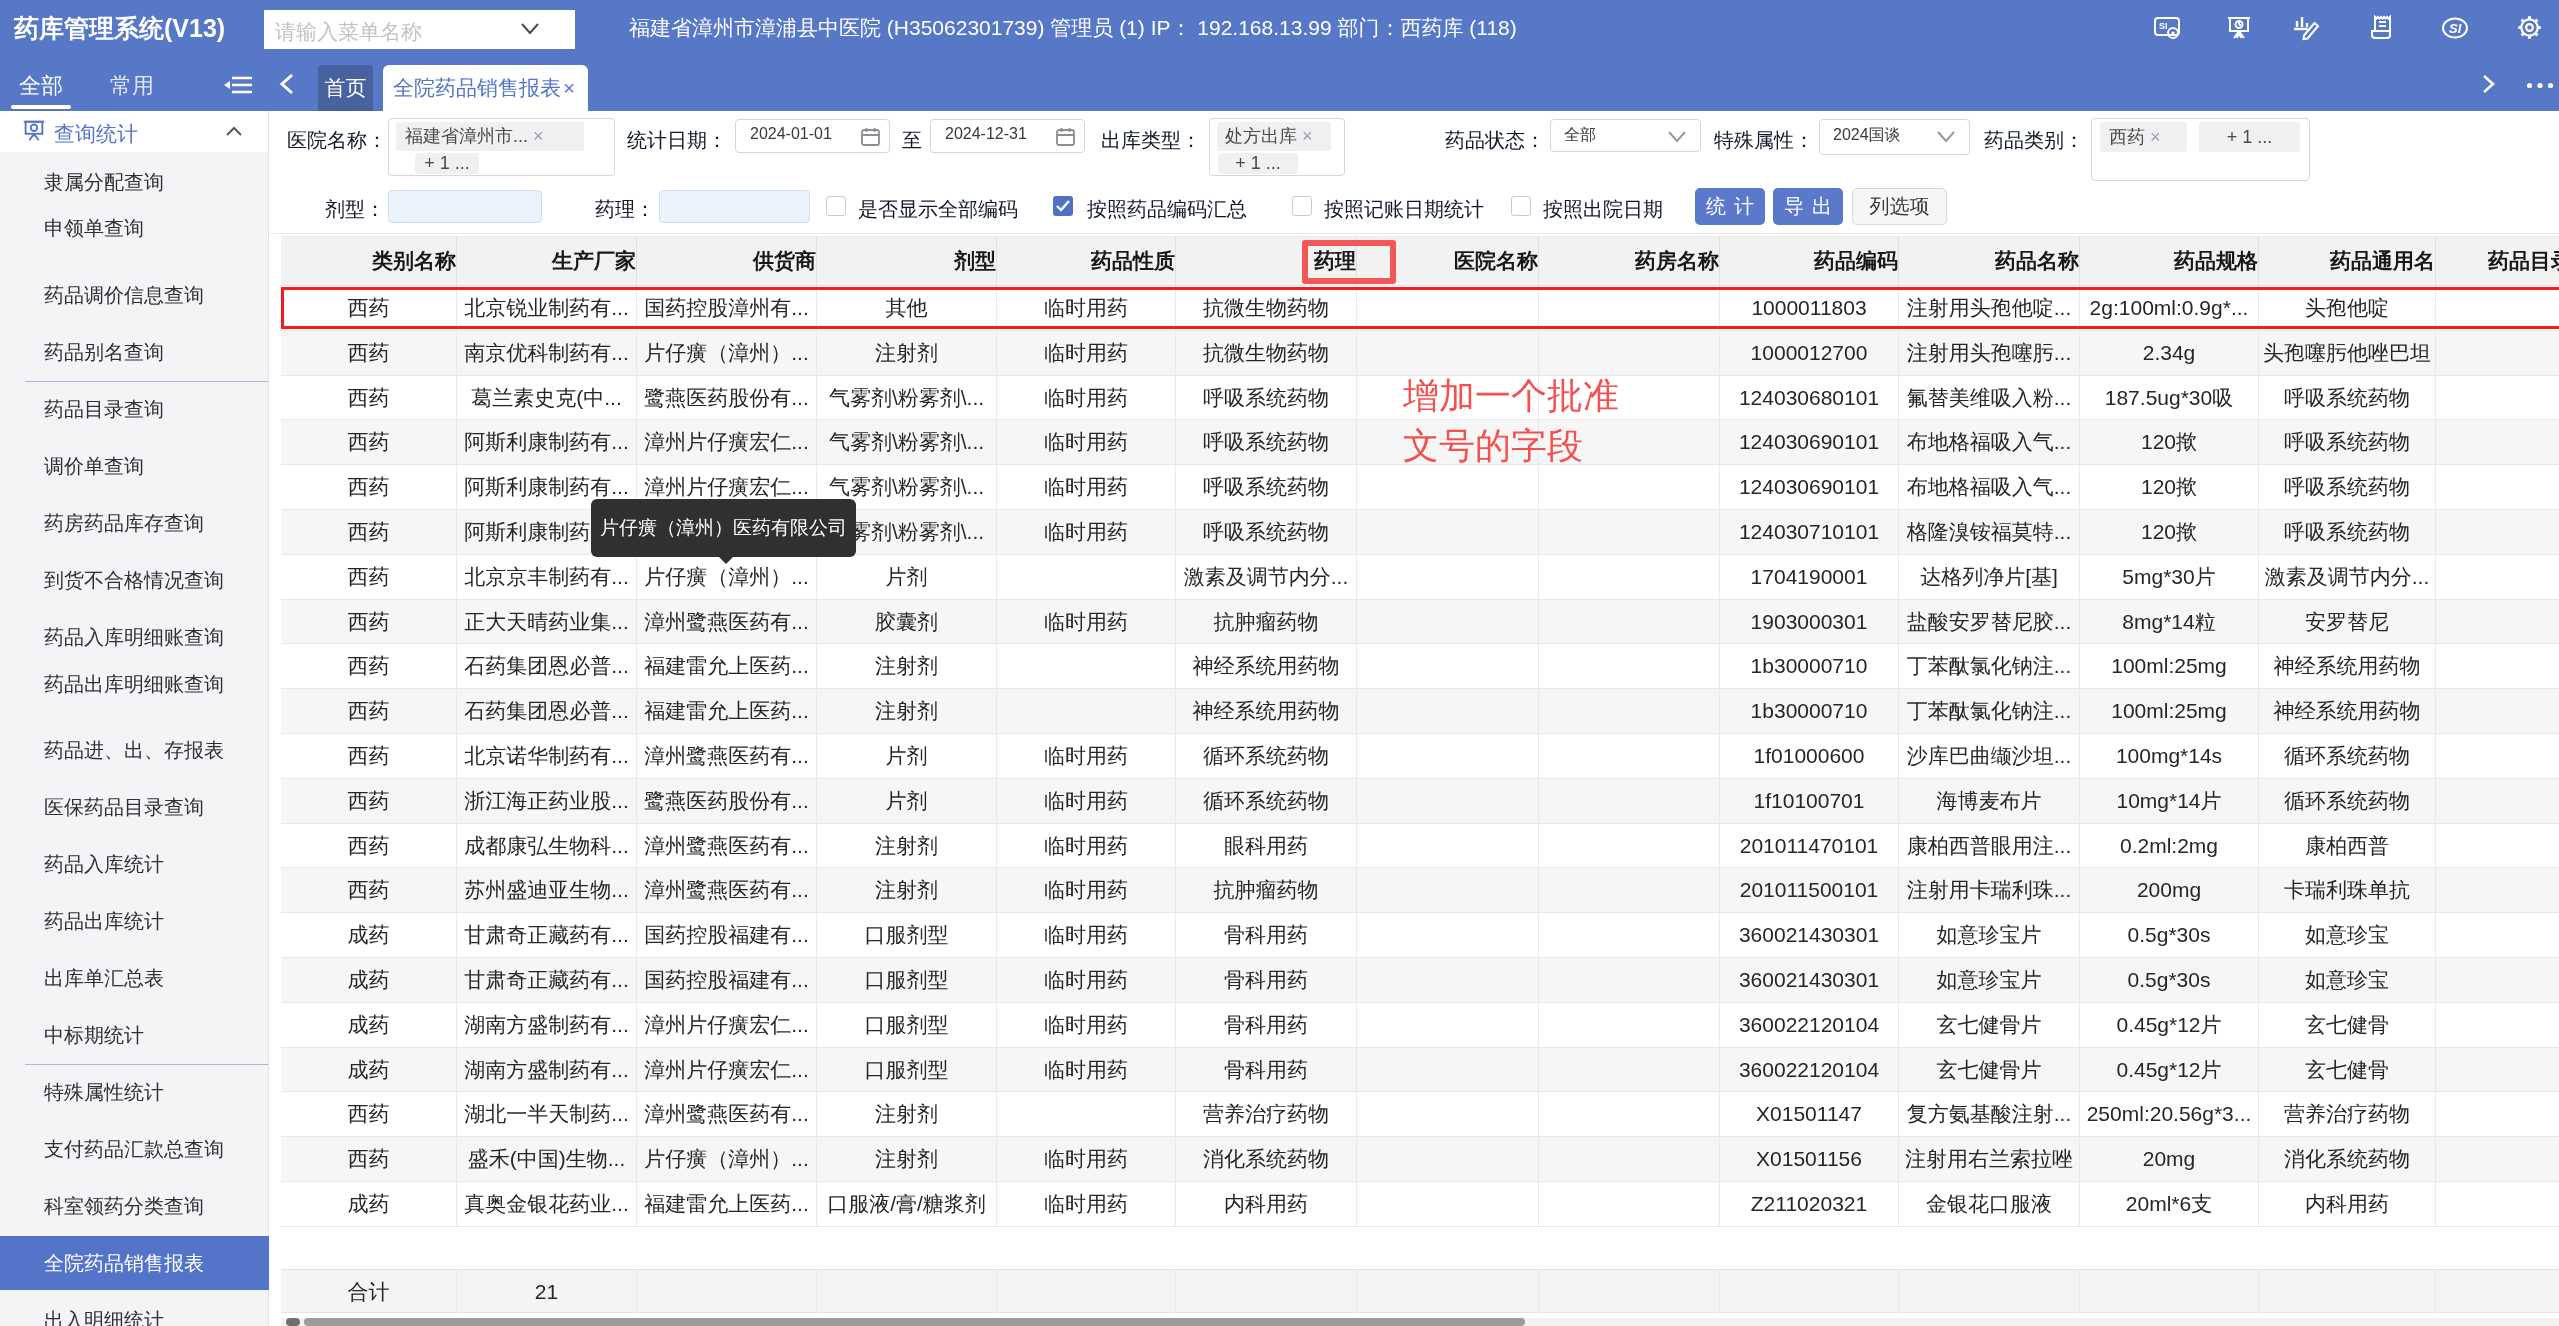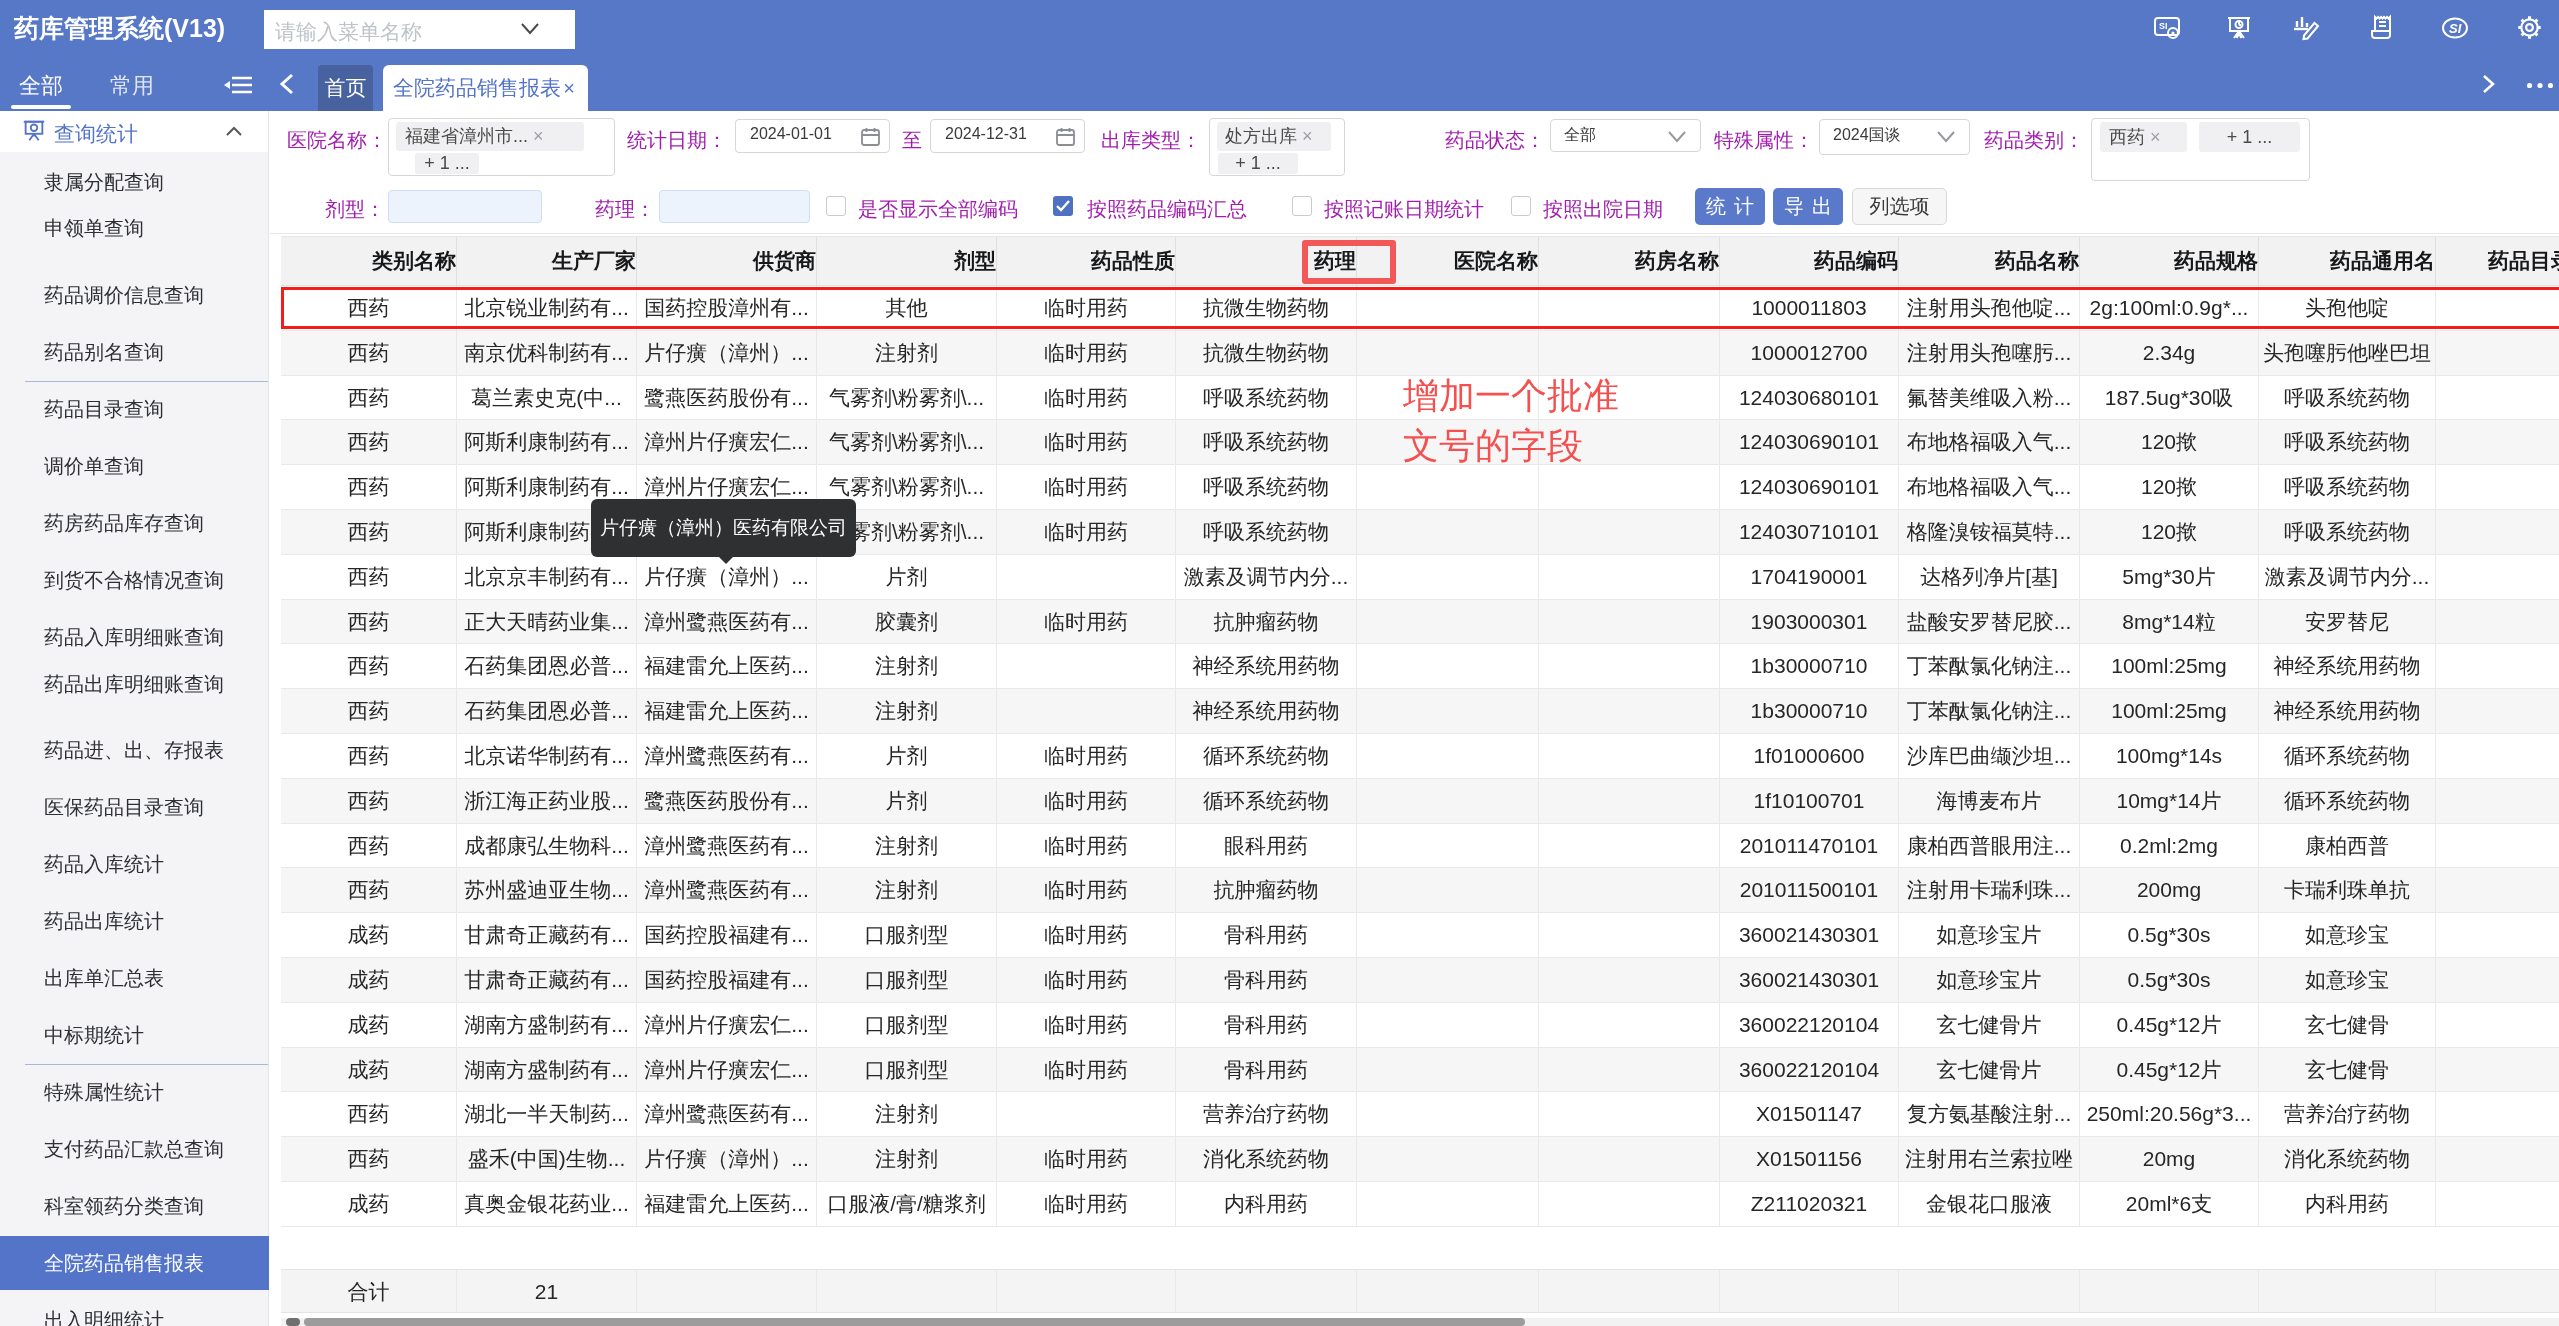--- a/index.html
+++ b/index.html
@@ -21,21 +21,21 @@
 #tab-act .x{position:absolute;right:13px;top:0;font-size:20px}
 
 #sidebar{position:absolute;left:0;top:111px;width:269px;height:1215px;background:#f97316;border-right:1px solid #e2e4ea}
 #sbhead{position:absolute;left:0;top:0;width:268px;height:41px;background:#fff}
 #sbhead .t{position:absolute;left:54px;top:9px;font-size:21px;color:#5374c8}
 #sbhead .ar{position:absolute;right:28px;top:11px;color:#55575c}
 .mi{position:absolute;left:44px;font-size:20px;color:#2d2f34;height:28px;line-height:28px;white-space:nowrap}
 .mdiv{position:absolute;left:25px;width:243px;height:1px;background:#aab7d7}
 #msel{position:absolute;left:0;top:1125px;width:269px;height:54px;background:#5374c8;color:#fff;font-size:20px;line-height:54px;padding-left:44px}
 
-.flab{position:absolute;font-size:20px;color:#a21caf;white-space:nowrap}
+.flab{position:absolute;font-size:20px;color:#0f172a;white-space:nowrap}
 .inp{position:absolute;background:#fff;border:1px solid #d6d6d6;border-radius:4px}
 .inp .tx{position:absolute;left:14px;top:5px;font-size:16px;color:#3a3a3a;white-space:nowrap}
 .chip{position:absolute;background:#f0f0f2;border-radius:3px;font-size:18px;color:#4a4a4a;white-space:nowrap;overflow:hidden}
 .chip .x{color:#9a9da3}
 .blueinp{position:absolute;background:#edf3fc;border:1px solid #cfdef2;border-radius:4px}
 .cb{position:absolute;width:20px;height:20px;background:#fff;border:1px solid #cbcbcf;border-radius:3px}
 .cbc{position:absolute;width:20px;height:20px;background:#4e71c2;border-radius:3px}
 .cbc svg{position:absolute;left:3px;top:4px}
 .btn{position:absolute;height:37px;border-radius:5px;font-size:20px;text-align:center;color:#fff;background:#5a79cb;line-height:37px;letter-spacing:8px;text-indent:8px}
 #btn3{position:absolute;height:37px;border-radius:5px;font-size:20px;text-align:center;color:#37383a;background:#f6f6f6;border:1px solid #d9d9d9;line-height:35px}
@@ -79,20 +79,21 @@
 </style></head>
 <body>
 <div id="topbar">
  <div id="title">药库管理系统(V13)</div>
  <div id="search">
       <span class="ph">请输入菜单名称</span>
   <svg style="right:36px;top:13px" width="18" height="12" viewBox="0 0 18 12">
         <path d="M1 1 L9 10 L17 1" stroke="#4a4a4a" stroke-width="2" fill="none"></path>
       </svg>
  </div>
+ <div id="hosp">福建省漳州市漳浦县中医院 (H35062301739) 管理员 (1) IP： 192.168.13.99 部门：西药库 (118)</div>
  <svg class="tbi" style="left:2153px" width="28" height="28" viewBox="0 0 28 28">
       <rect class="icon" x="2" y="4" width="24" height="17" rx="3"></rect>
       <text x="6" y="15" font-size="9" fill="#fff" stroke="none" font-weight="bold">SI</text>
       <circle class="icon" cx="20" cy="19" r="5"></circle>
       <circle cx="20" cy="19" r="1.6" fill="#fff" stroke="none"></circle>
     </svg>
  <svg class="tbi" style="left:2225px" width="28" height="28" viewBox="0 0 28 28">
       <path class="icon" d="M3 4 H25"></path>
       <rect class="icon" x="5" y="4" width="18" height="13"></rect>
       <circle class="icon" cx="14" cy="10.5" r="3.5"></circle>

